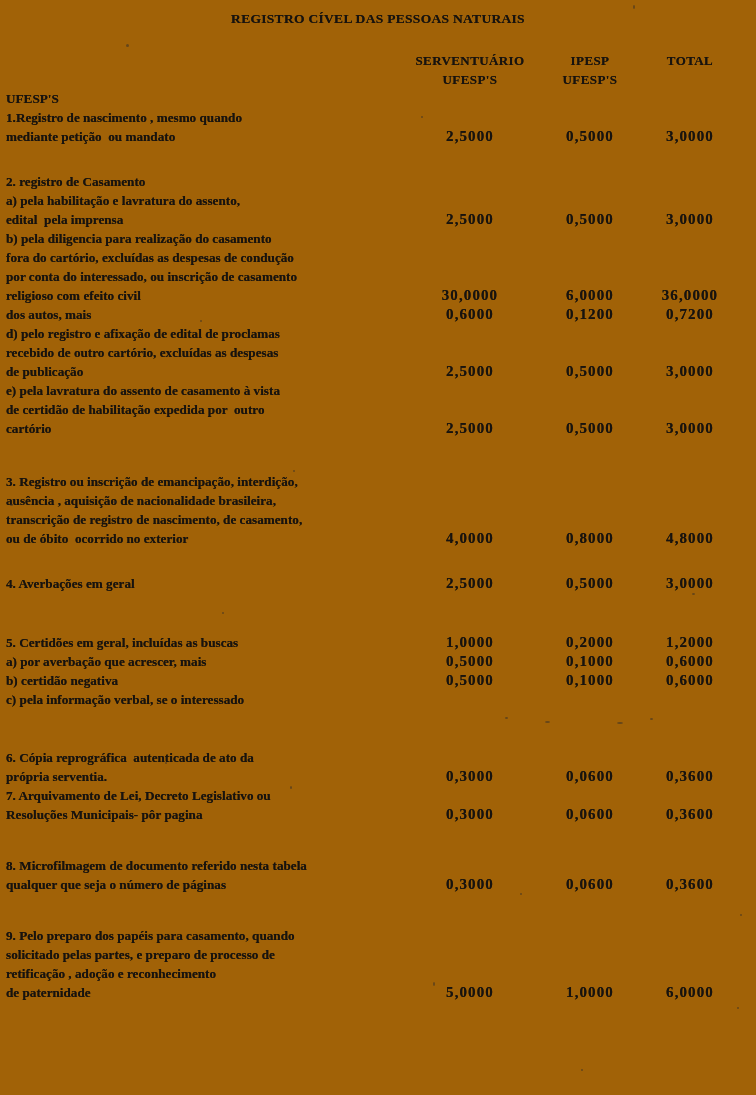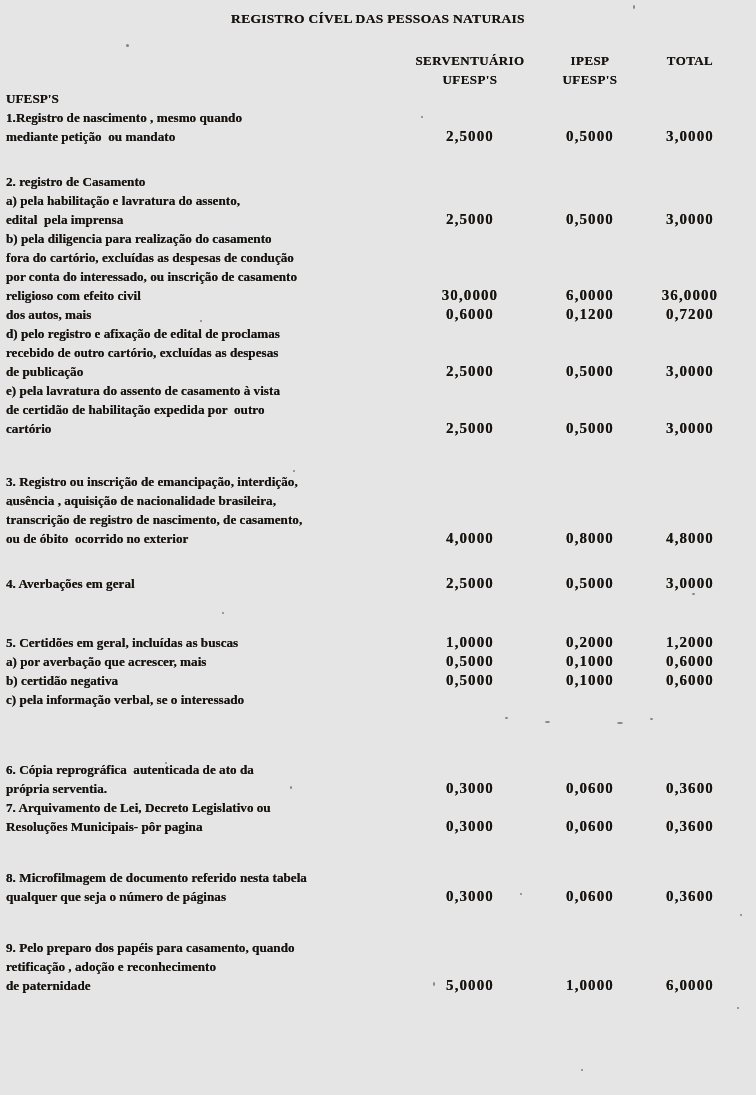--- a/index.html
+++ b/index.html
@@ -1,21 +1,21 @@
 <!DOCTYPE html>
 <html><head>
 <meta charset="utf-8">
 <style>
   html, body { margin: 0; padding: 0; background: #ffffff; }
   .page {
     position: relative;
     width: 756px;
     height: 1095px;
     overflow: hidden;
-    background: #e5e5e5;
+    background: #a16207;
     color: #17130f;
     font-family: "Liberation Serif", "DejaVu Serif", serif;
     font-weight: 700;
     text-shadow: 0 0 0.5px rgba(23,19,15,0.75);
   }
   .title {
     padding-top: 9px;
     text-align: center;
     font-size: 13.5px;
     line-height: 19px;
@@ -185,21 +185,21 @@
         <div class="line">
           <span class="desc">b) certidão negativa</span>
           <span class="val v1">0,5000</span>
           <span class="val v2">0,1000</span>
           <span class="val v3">0,6000</span>
         </div>
         <div class="line">
           <span class="desc">c) pela informação verbal, se o interessado</span>
         </div>
       </div>
-      <div class="section" style="margin-top: 51px;">
+      <div class="section" style="margin-top: 39px;">
         <div class="line">
           <span class="desc">6. Cópia reprográfica  autenticada de ato da</span>
         </div>
         <div class="line">
           <span class="desc">própria serventia.</span>
           <span class="val v1">0,3000</span>
           <span class="val v2">0,0600</span>
           <span class="val v3">0,3600</span>
         </div>
       </div>
@@ -221,20 +221,23 @@
         <div class="line">
           <span class="desc">qualquer que seja o número de páginas</span>
           <span class="val v1">0,3000</span>
           <span class="val v2">0,0600</span>
           <span class="val v3">0,3600</span>
         </div>
       </div>
       <div class="section" style="margin-top: 32px;">
         <div class="line">
           <span class="desc">9. Pelo preparo dos papéis para casamento, quando</span>
+        </div>
+        <div class="line">
+          <span class="desc">solicitado pelas partes, e preparo de processo de</span>
         </div>
         <div class="line">
           <span class="desc">retificação , adoção e reconhecimento</span>
         </div>
         <div class="line">
           <span class="desc">de paternidade</span>
           <span class="val v1">5,0000</span>
           <span class="val v2">1,0000</span>
           <span class="val v3">6,0000</span>
         </div>

